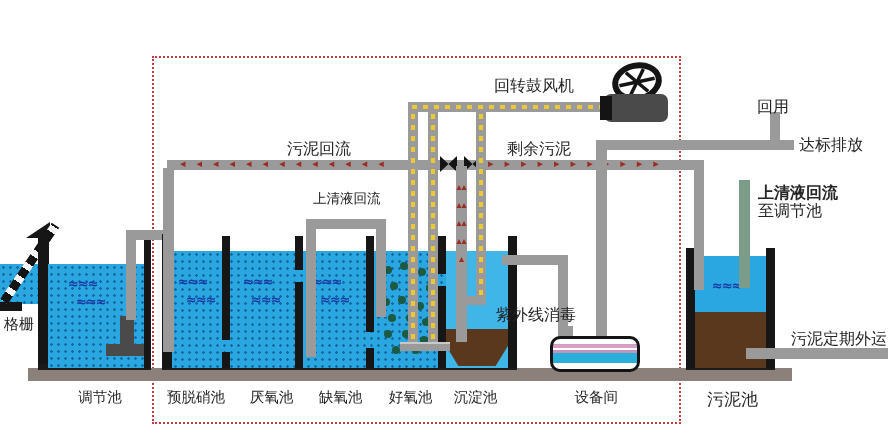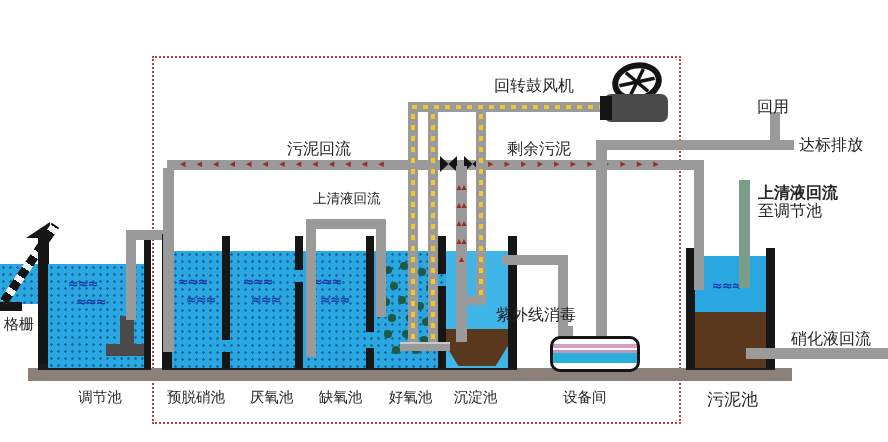--- a/index.html
+++ b/index.html
@@ -169,24 +169,24 @@
 
   <div class="lbl" style="left:496px;top:305px;">紫外线消毒</div>
   <div class="pipe" style="left:560px;top:326px;width:13px;height:14px;"></div>
   <div id="uv-device"></div>
 
   <div class="gpipe" style="left:739px;top:180px;width:11px;height:108px;"></div>
   <div class="lbl" style="left:758px;top:183px;font-weight:bold;">上清液回流</div>
   <div class="lbl" style="left:758px;top:201px;">至调节池</div>
 
   <div class="pipe" style="left:746px;top:348px;width:142px;height:11px;"></div>
-  <div class="lbl" style="left:791px;top:329px;">硝化液回流</div>
+  <div class="lbl" style="left:791px;top:329px;">污泥定期外运</div>
 
   <div class="lbl" style="left:70px;top:389px;width:60px;text-align:center;font-size:14.5px;">调节池</div>
   <div class="lbl" style="left:160px;top:389px;width:72px;text-align:center;font-size:14.5px;">预脱硝池</div>
   <div class="lbl" style="left:244px;top:389px;width:55px;text-align:center;font-size:14.5px;">厌氧池</div>
   <div class="lbl" style="left:313px;top:389px;width:55px;text-align:center;font-size:14.5px;">缺氧池</div>
   <div class="lbl" style="left:383px;top:389px;width:55px;text-align:center;font-size:14.5px;">好氧池</div>
   <div class="lbl" style="left:448px;top:389px;width:55px;text-align:center;font-size:14.5px;">沉淀池</div>
-  <div class="lbl" style="left:563px;top:389px;width:55px;text-align:left;font-size:14.5px;">设备间</div>
+  <div class="lbl" style="left:563px;top:389px;width:55px;text-align:right;font-size:14.5px;">设备间</div>
   <div class="lbl" style="left:705px;top:389px;width:55px;text-align:center;font-size:17px;">污泥池</div>
 
 </div>
 
 </body></html>

